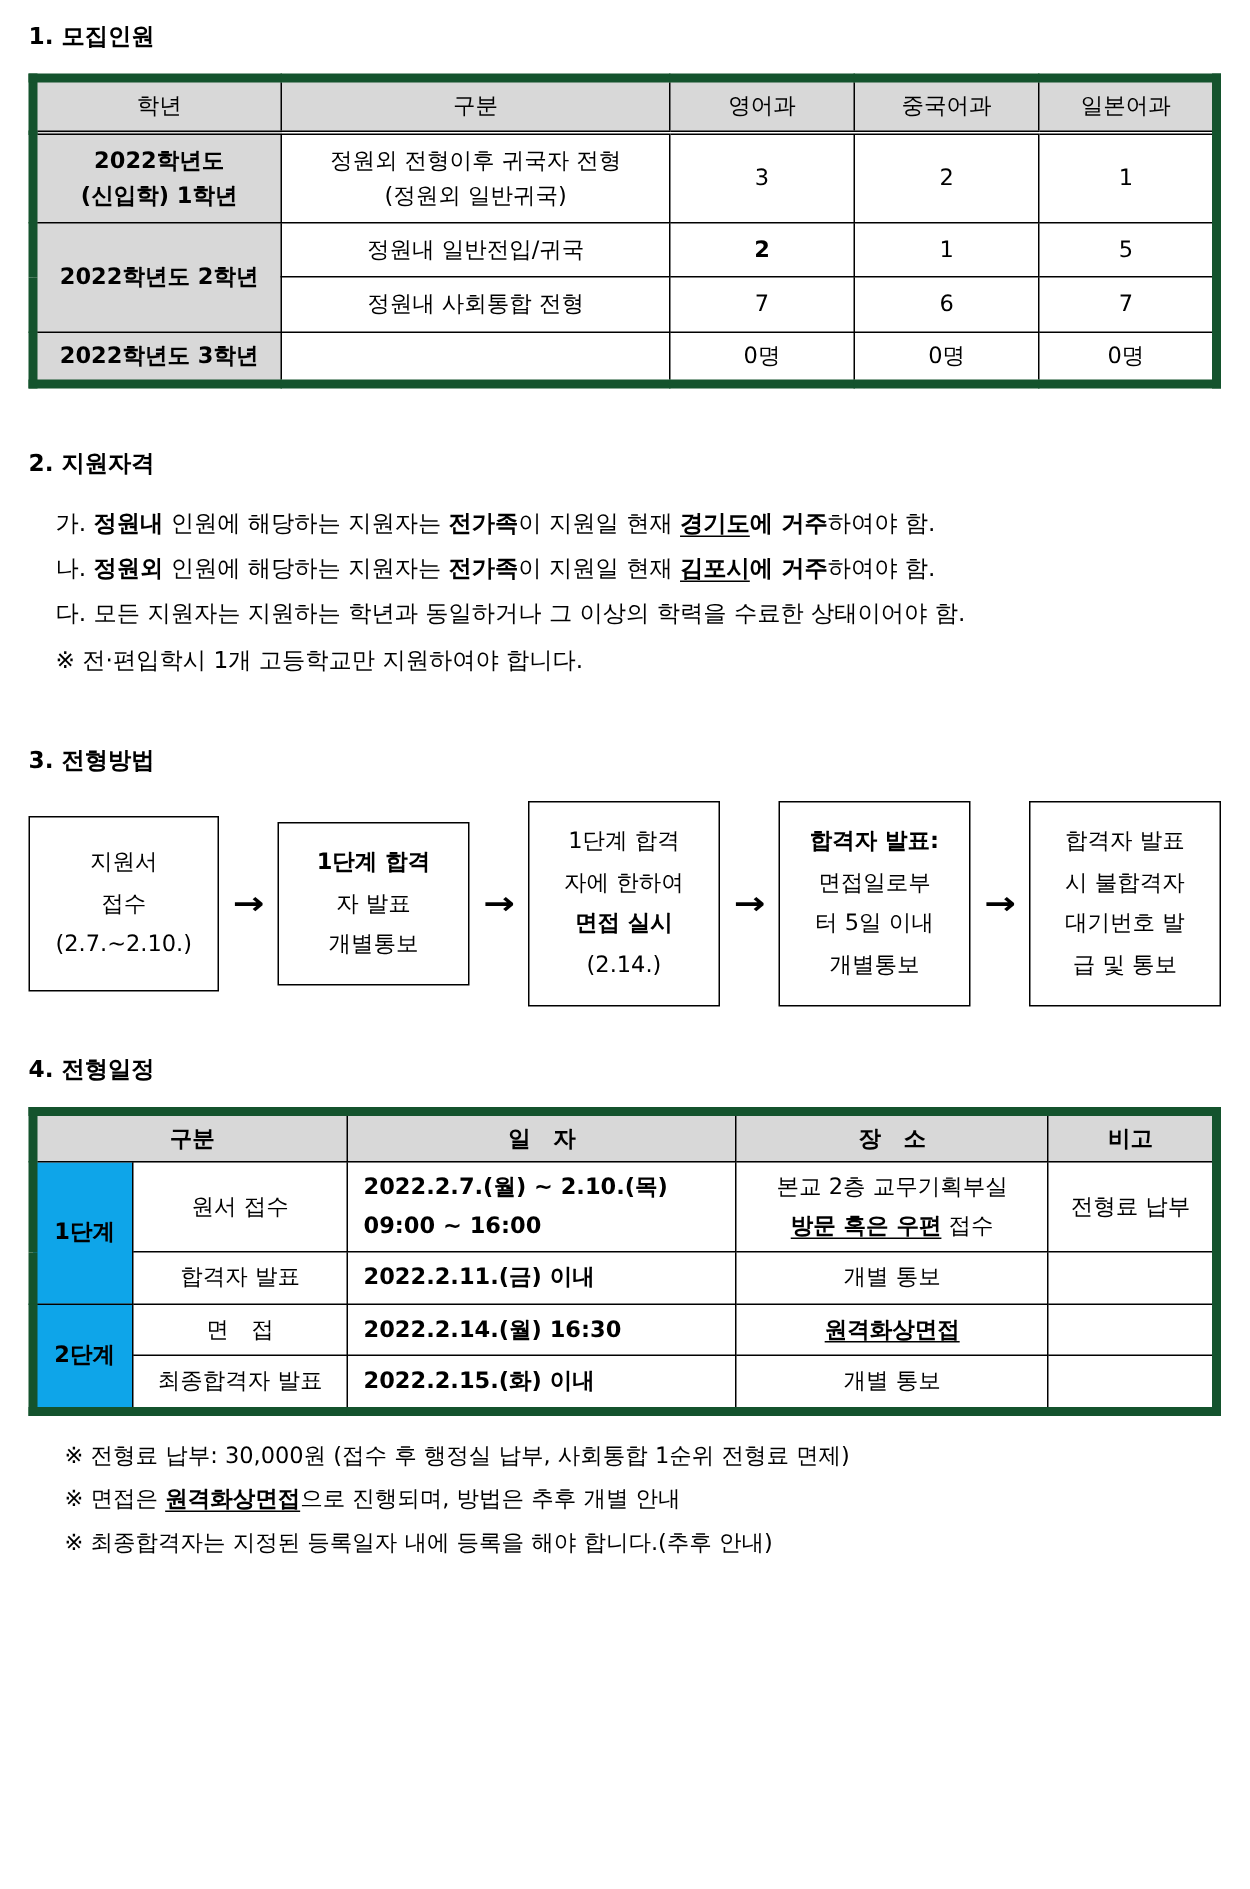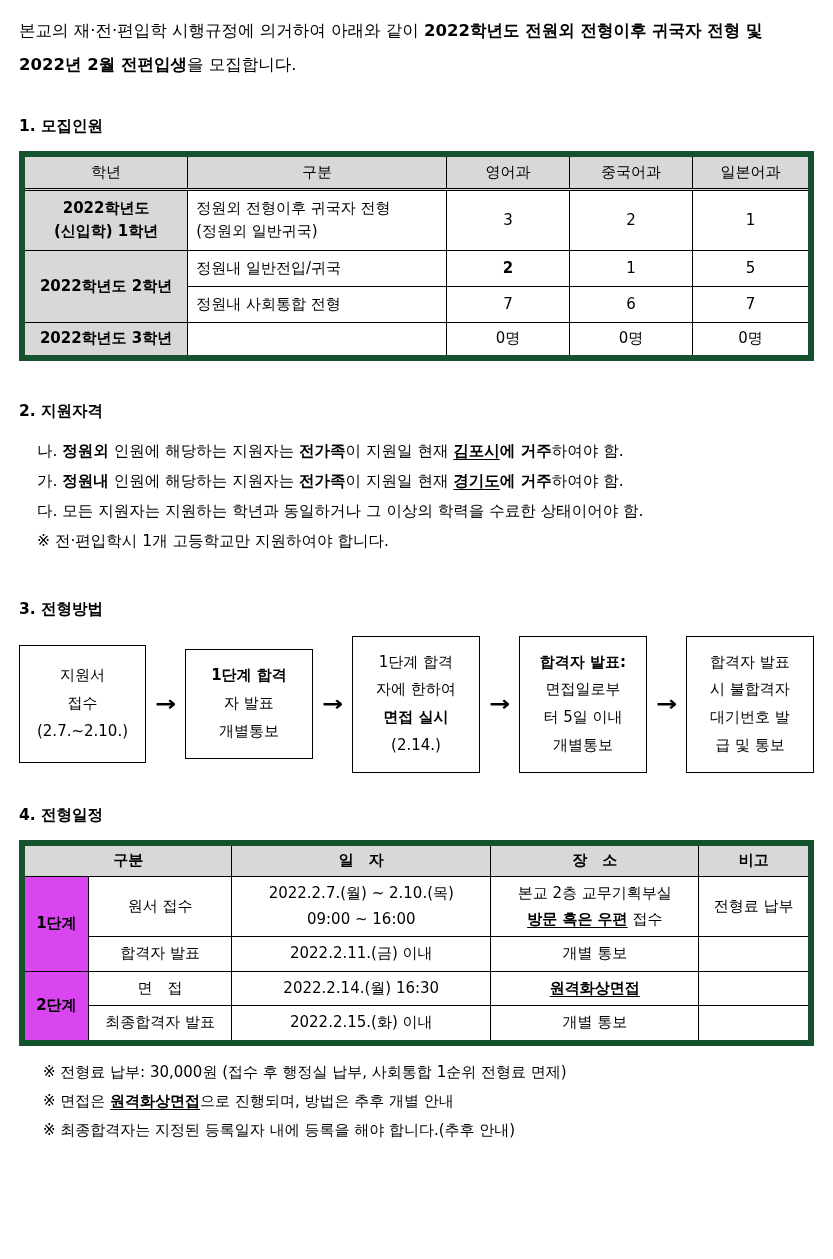--- a/index.html
+++ b/index.html
@@ -24,21 +24,21 @@
   table.t1, table.t2 { border:6px solid #14532d; }
   th, td { border:1px solid #000; text-align:center; vertical-align:middle; }
 
   
   table.t1 th {
     background:#d8d8d8; font-weight:normal; height:36px;
     border-bottom:3px double #000;
   }
   table.t1 td { height:35px; line-height:1.55; }
   td.grade { background:#d8d8d8; font-weight:bold; white-space:pre-line; }
-  td.cat { text-align:left; padding:6px 8px; white-space:pre-line; }
+  td.cat { text-align:center; padding:6px 8px; white-space:pre-line; }
   td.num-bold { font-weight:bold; }
   .t1-row1 td { height:67px; }
 
   ul.notes { list-style:none; margin:14px 0 0 2px; }
   ul.notes li { font-size:15px; line-height:1.85; word-break:keep-all; }
 
   .sec2-block { margin:40px 0 0 0; }
   .sec2-items { margin:0 0 0 18px; }
   .sec2-items div { font-size:15.5px; line-height:1.95; word-break:keep-all; }
   .b { font-weight:bold; }
@@ -49,35 +49,34 @@
   .fbox {
     border:1px solid #000; text-align:center; white-space:pre-line;
     font-size:15px; line-height:1.85; padding:12px 4px; width:128px;
   }
   .fbox:first-child { width:127px; padding:16px 4px; }
   .farrow { font-weight:bold; font-size:21px; transform:scaleX(1.2); }
 
   .sec4-block { margin:32px 0 0 0; }
   table.t2 th { background:#d8d8d8; font-weight:bold; height:34px; }
   table.t2 td { height:34px; line-height:1.7; }
-  td.stage { background:#d946ef; font-weight:bold; }
-  td.date { text-align:center; padding:4px 10px; white-space:pre-line; }
+  td.stage { background:#0ea5e9; font-weight:bold; }
+  td.date { text-align:left; padding:4px 10px; white-space:pre-line;font-weight:bold; }
   td.place { white-space:pre-line; padding:4px 6px;margin-left:20px; }
   .t2-row1 td { height:62px; }
 
   ul.notes2 { list-style:none; margin:12px 0 0 24px; }
   ul.notes2 li { font-size:15px; line-height:1.95; word-break:keep-all; }
 </style>
 </head>
 <body>
 
 <div class="page">
 
 
-  <p class="intro"><span>본교의 재·전·편입학 시행규정에 의거하여 아래와 같이 </span><b>2022학년도 전원외 전형이후 귀국자 전형 및 2022년 2월 전편입생</b><span>을 모집합니다.</span></p>
 
   <div class="sec1-block">
     <h2 class="sec">1. 모집인원</h2>
     <table class="t1">
       <colgroup>
         <col style="width:21%">
           <col style="width:32.8%">
           <col style="width:15.6%">
           <col style="width:15.6%">
           <col style="width:15%">
@@ -121,22 +120,22 @@
           <td>0명</td>
           <td>0명</td>
         </tr>
       </tbody>
     </table>
   </div>
 
   <div class="sec2-block">
     <h2 class="sec">2. 지원자격</h2>
     <div class="sec2-items">
+      <div><span>가. </span><span class="b">정원내</span><span> 인원에 해당하는 지원자는 </span><span class="b">전가족</span><span>이 지원일 현재 </span><span class="bu">경기도</span><span class="b">에 거주</span><span>하여야 함.</span></div>
       <div><span>나. </span><span class="b">정원외</span><span> 인원에 해당하는 지원자는 </span><span class="b">전가족</span><span>이 지원일 현재 </span><span class="bu">김포시</span><span class="b">에 거주</span><span>하여야 함.</span></div>
-      <div><span>가. </span><span class="b">정원내</span><span> 인원에 해당하는 지원자는 </span><span class="b">전가족</span><span>이 지원일 현재 </span><span class="bu">경기도</span><span class="b">에 거주</span><span>하여야 함.</span></div>
       <div>다. 모든 지원자는 지원하는 학년과 동일하거나 그 이상의 학력을 수료한 상태이어야 함.</div>
       <div>※ 전·편입학시 1개 고등학교만 지원하여야 합니다.</div>
     </div>
   </div>
 
   <div class="sec3-block">
     <h2 class="sec">3. 전형방법</h2>
     <div class="flow">
       <div class="fbox"><span>지원서
 접수

